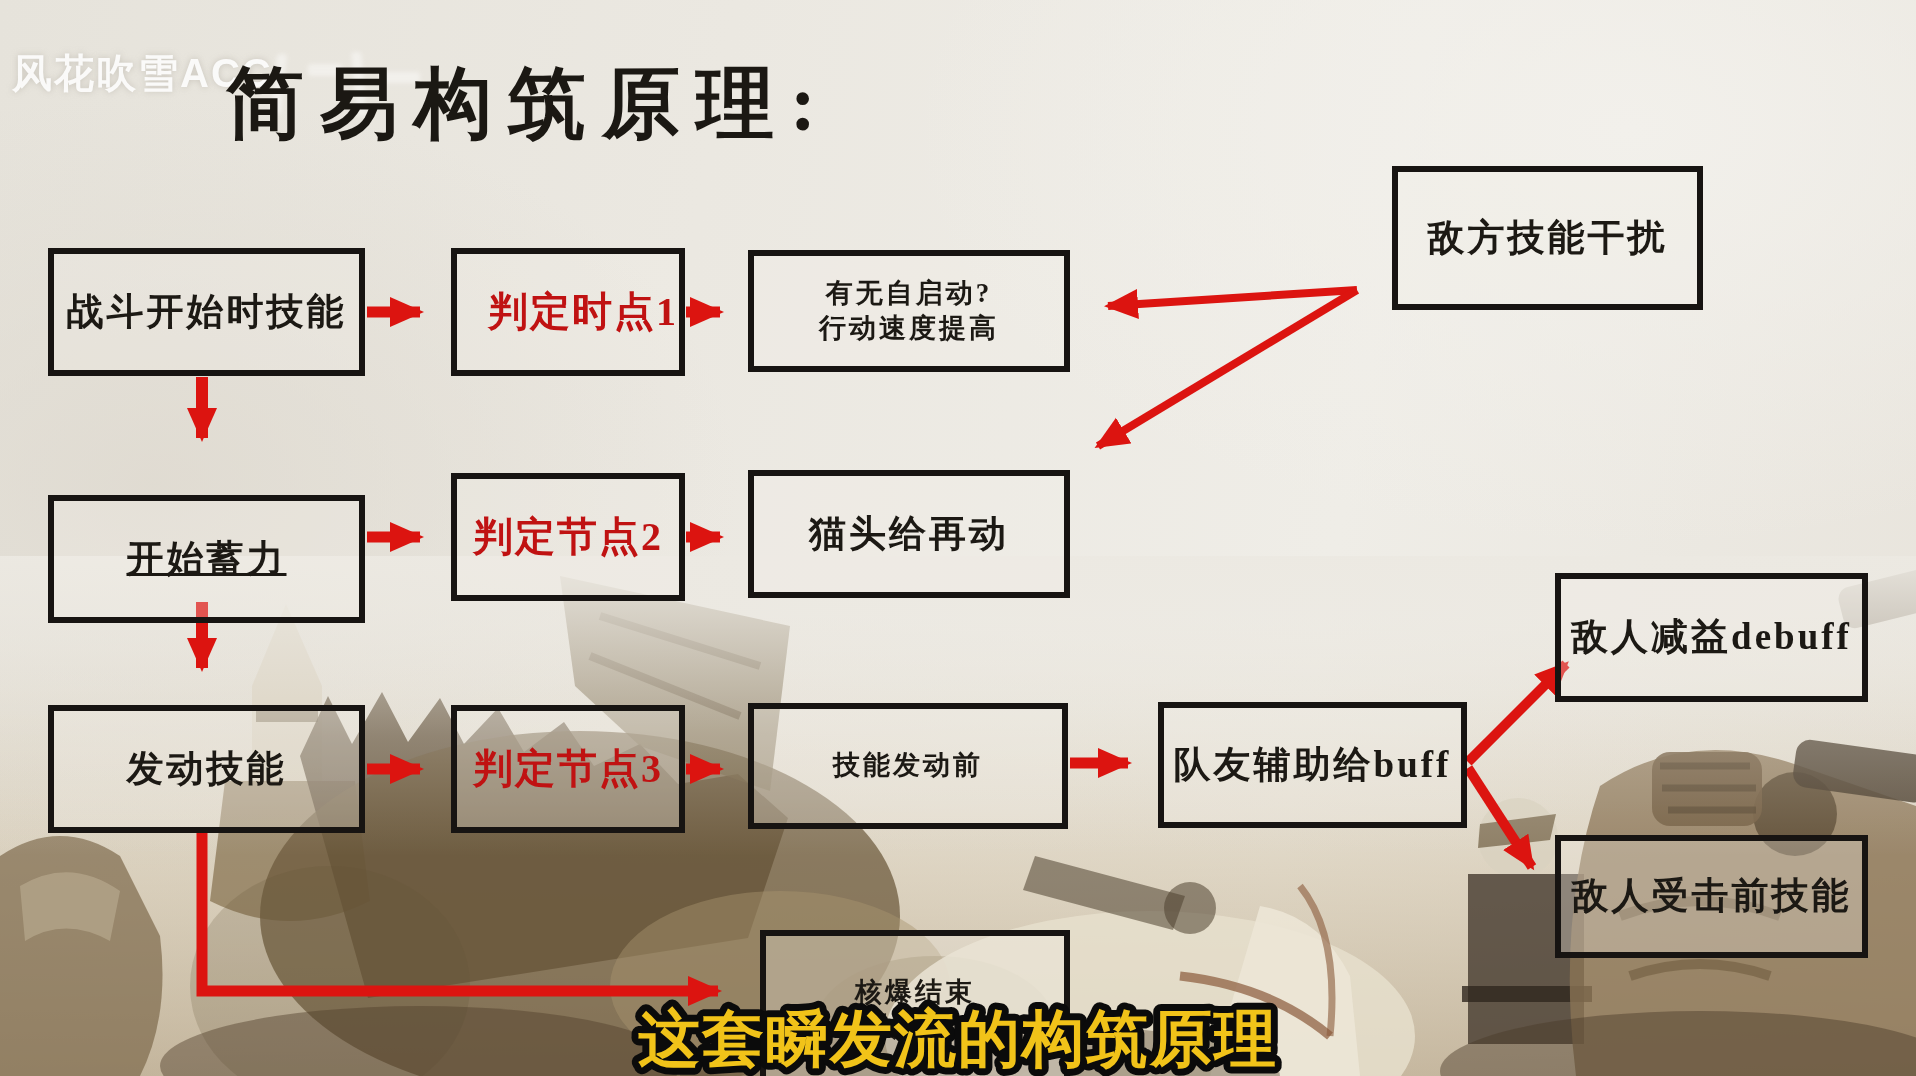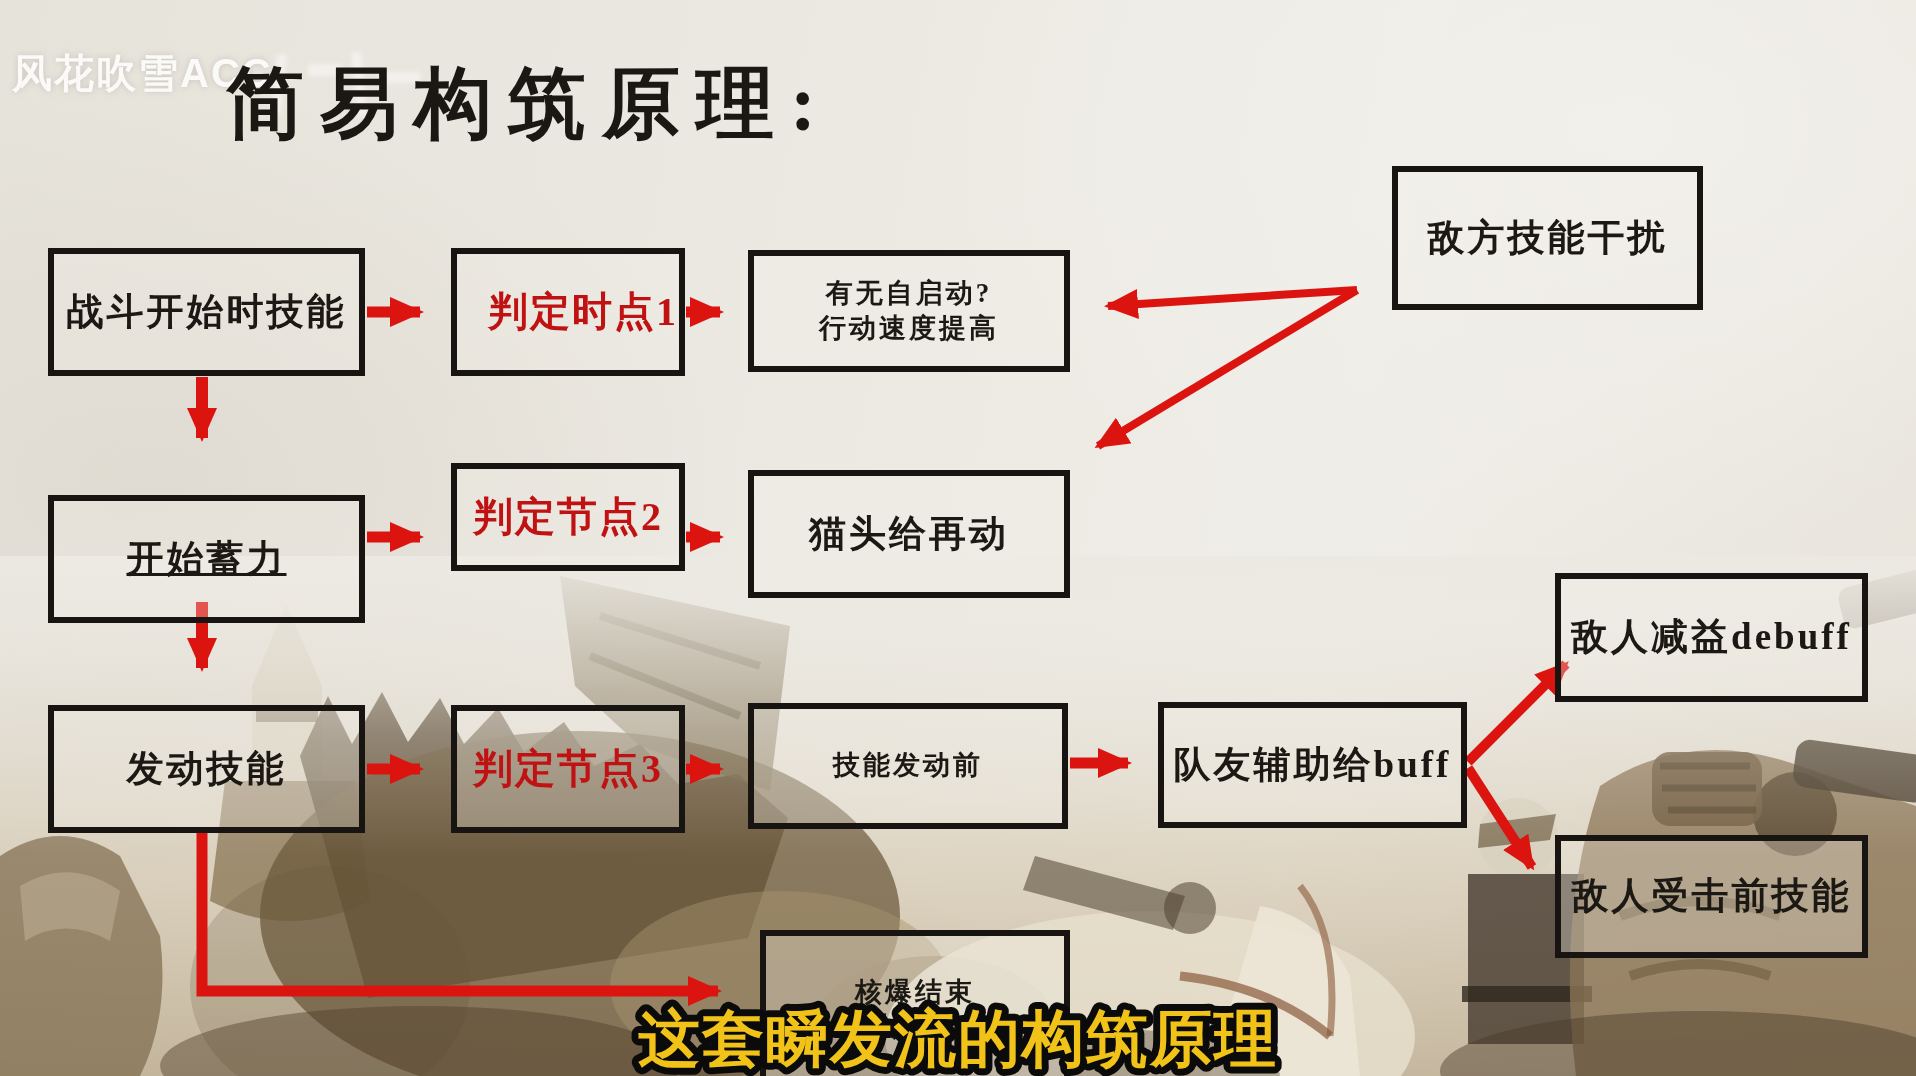--- a/index.html
+++ b/index.html
@@ -19,21 +19,21 @@
   .fbox .ln{display:block;font-weight:700;font-size:37px;letter-spacing:3px;line-height:1.3;
     font-family:"Liberation Serif","DejaVu Serif",serif;}
   .fbox .ln.small{font-size:27px;}
   .judge .ln{color:#c01212;font-size:40px;letter-spacing:2px;}
   
   .b-start  {left:48px;  top:248px; width:317px; height:128px;}
   .b-judge1 {left:451px; top:248px; width:234px; height:128px;padding-left:30px;}
   .b-auto   {left:748px; top:250px; width:322px; height:122px;}
   .b-enemy  {left:1353px;top:166px; width:311px; height:144px;margin-left:39px;}
   .b-charge {left:48px;  top:495px; width:317px; height:128px;text-decoration:underline;}
-  .b-judge2 {left:451px; top:463px; width:234px; height:108px;}
+  .b-judge2 {left:451px; top:473px; width:234px; height:128px;}
   .b-cat    {left:748px; top:470px; width:322px; height:128px;}
   .b-cast   {left:48px;  top:705px; width:317px; height:128px;}
   .b-judge3 {left:451px; top:705px; width:234px; height:128px;}
   .b-self   {left:748px; top:703px; width:320px; height:126px;}
   .b-team   {left:1158px;top:702px; width:309px; height:126px;}
   .b-debuff {left:1555px;top:573px; width:313px; height:129px;}
   .b-prehit {left:1555px;top:835px; width:313px; height:123px;}
   .b-nuke   {left:760px; top:930px; width:310px; height:160px;z-index:4;}
   
   .title{position:absolute;left:226px;top:52px;z-index:5;font-size:78px;font-weight:600;

